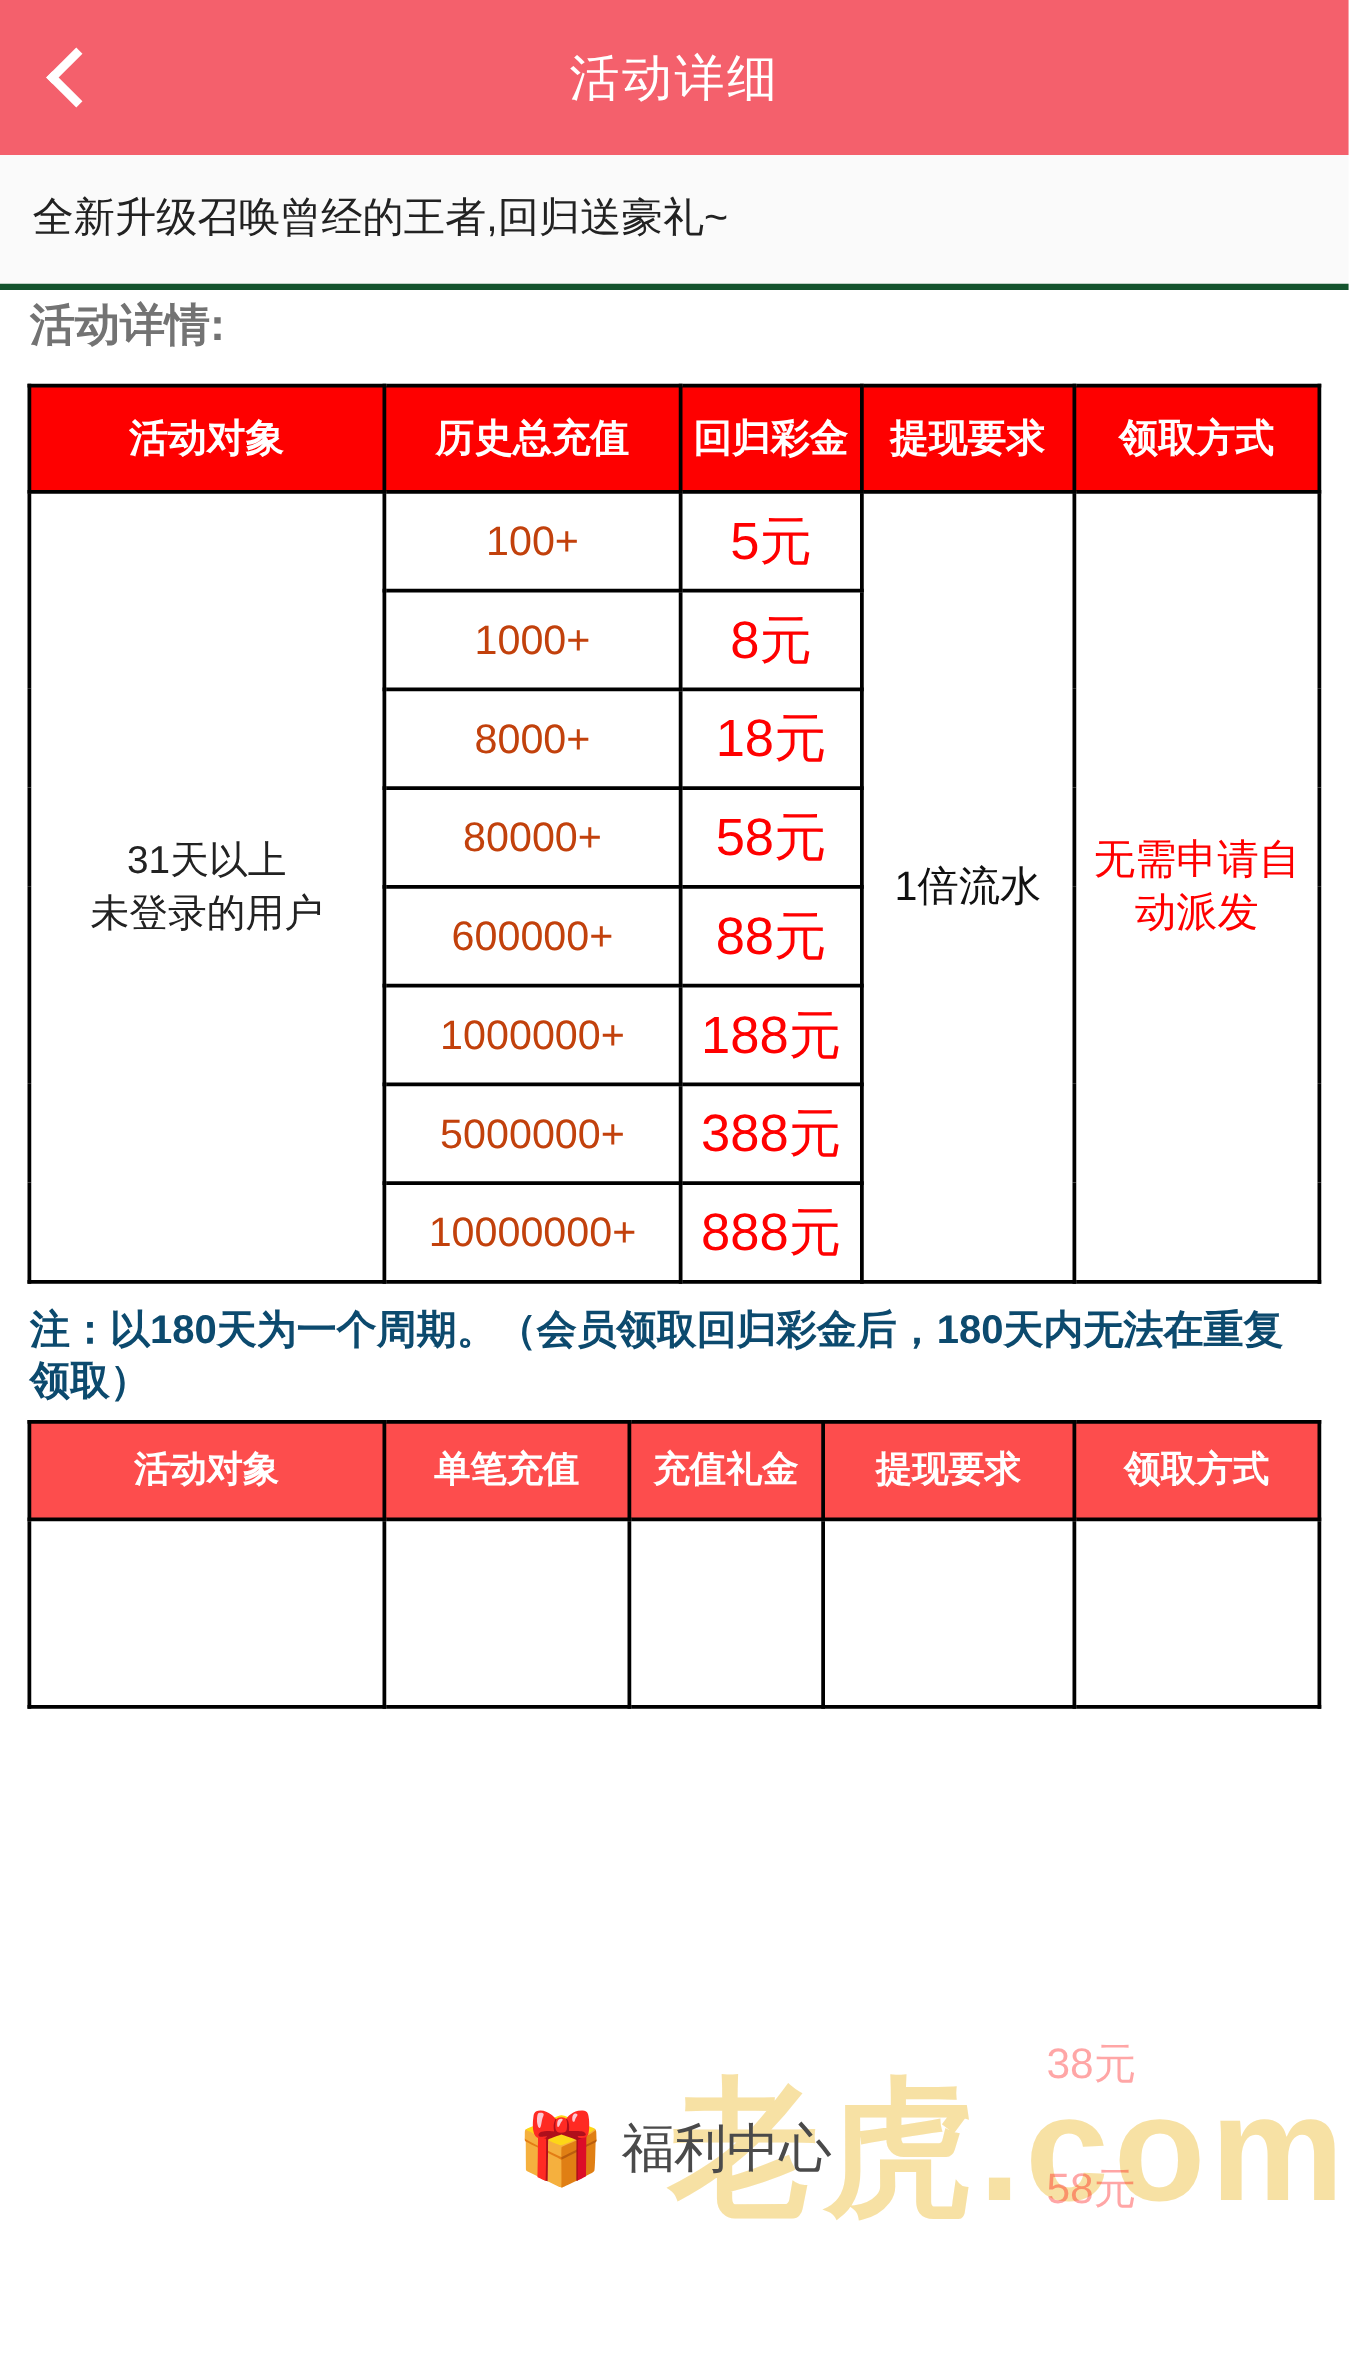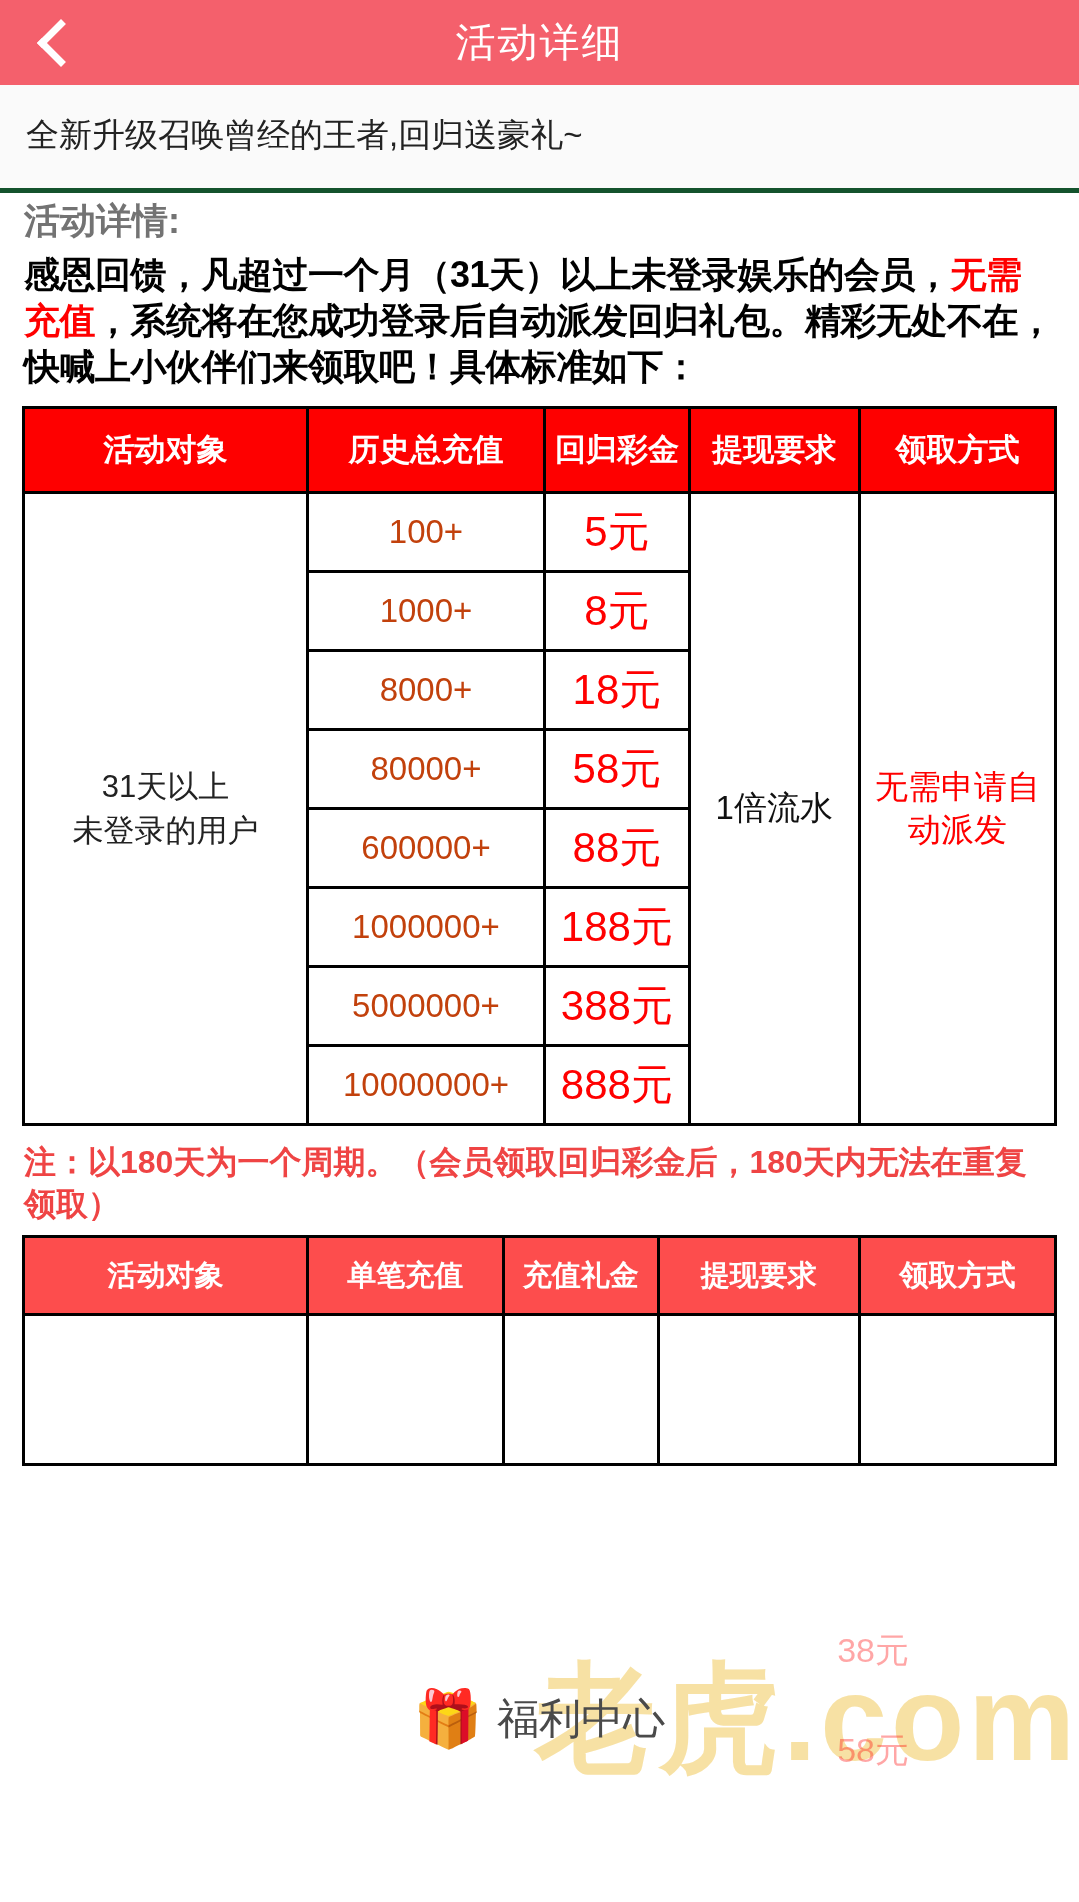--- a/index.html
+++ b/index.html
@@ -10,21 +10,21 @@
   body {
     width: 1079px;
     min-height: 1902px;
     font-family: "Liberation Sans", "DejaVu Sans", sans-serif;
     position: relative;
     overflow: hidden;
   }
 
   
   .header {
-    height: 85px;
+    height: 124px;
     background: #f4606c;
     display: flex;
     align-items: center;
     position: relative;
   }
   .back-btn {
     width: 110px;
     height: 120px;
     display: flex;
     align-items: center;
@@ -126,21 +126,21 @@
   }
   .t1 .side {
     font-size: 33px;
     color: #ff0000;
     line-height: 1.3;
     padding: 4px;
   }
   .t1 .side-black { color: #111111; }
 
   .note {
-    color: #ef4444;
+    color: #0c4a6e;
     font-size: 32px;
     font-weight: bold;
     line-height: 1.3;
     padding: 10px 6px 4px 6px;
   }
   .act2 {
     color: #ff0000;
     font-size: 36px;
     font-weight: bold;
     line-height: 1.3;
@@ -218,23 +218,20 @@
   <div class="header-title">活动详细</div>
 </div>
 
 <div class="subtitle-bar">全新升级召唤曾经的王者,回归送豪礼~</div>
 
 <div class="content">
 
 
   <div class="sec-title">活动详情:</div>
 
-  <div class="para">
-    <span>感恩回馈，凡超过一个月（31天）以上未登录娱</span><span>乐的会员，</span><span class="hl">无需充值</span><span>，系统将在您成功登录后自</span><span>动派发回归礼包。精彩无处不在，快喊上小伙伴</span><span>们来领取吧！具体标准如下：</span>
-  </div>
 
   <table class="t1">
     <colgroup>
       <col style="width:27.5%">
       <col style="width:23%">
       <col style="width:14%">
       <col style="width:16.5%">
       <col style="width:19%">
     </colgroup>
     <thead>

